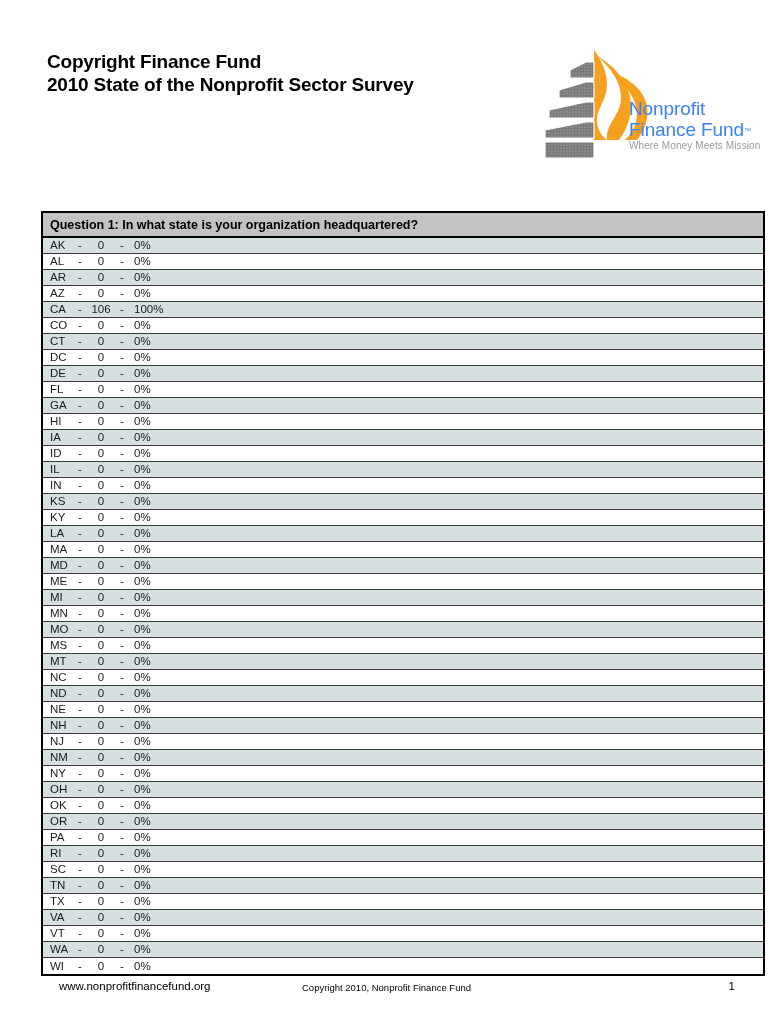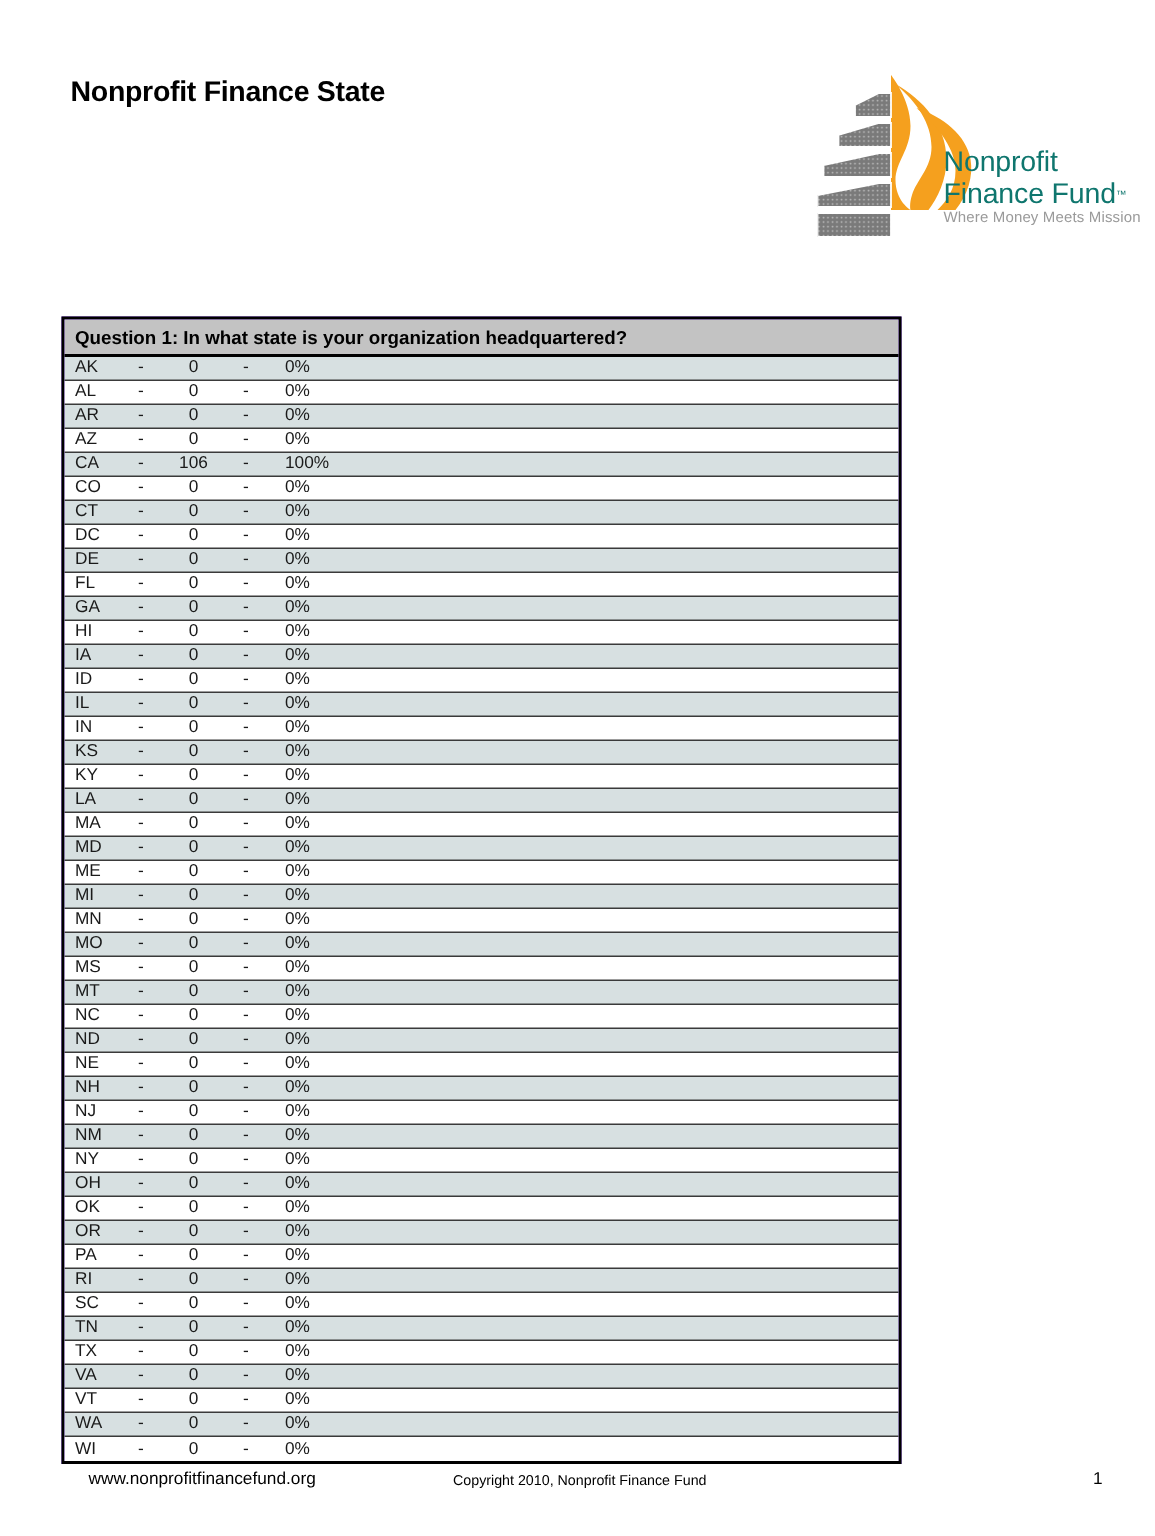--- a/index.html
+++ b/index.html
@@ -89,21 +89,21 @@
   .logo-text {
     position: absolute;
     left: 84px;
     top: 50px;
     width: 100px;
   }
 
   .logo-word {
     font-size: 19px;
     line-height: 21px;
-    color: #0f766e;
+    color: #3b82f6;
     font-weight: normal;
     letter-spacing: -0.1px;
     white-space: nowrap;
   }
 
   .logo-word .tm {
     font-size: 7px;
     vertical-align: 3px;
     letter-spacing: 0;
   }
@@ -116,23 +116,23 @@
     color: #9a9a9a;
     letter-spacing: 0.1px;
     white-space: nowrap;
   }
 
   
   .table-wrap {
     position: absolute;
     left: 41px;
     top: 211px;
-    width: 560px;
+    width: 724px;
     border: 2px solid #000000;
-    background: #6d28d9;
+    background: #5eead4;
   }
 
   .q-header {
     background: #c3c3c3;
     border-bottom: 2px solid #000000;
     height: 25px;
     line-height: 25px;
     padding-left: 7px;
     font-size: 12.5px;
     font-weight: bold;
@@ -149,21 +149,20 @@
     height: 16px;
     line-height: 15px;
     border-bottom: 1px solid #3a3a3a;
     font-size: 11.5px;
     color: #1a1a1a;
     padding-left: 7px;
     white-space: nowrap;
     overflow: hidden;
     display: flex;
     align-items: center;
-    gap: 14px;
   }
 
   .row:last-child {
     border-bottom: none;
   }
 
   .row.shade { background: #d7e0e1; }
   .row.plain { background: #ffffff; }
 
   .cell-state {
@@ -227,21 +226,22 @@
   }
 </style>
 </head>
 <body>
 
 <div class="page">
 
   <div class="header">
 
     <div class="title-block">
-      <div class="title-line1">Nonprofit Finance State</div>
+      <div class="title-line1">Copyright Finance Fund</div>
+      <div class="title-line2">2010 State of the Nonprofit Sector Survey</div>
     </div>
 
     <div class="logo">
       <div class="logo-mark">
         <svg width="105" height="122" viewBox="0 0 105 122" xmlns="http://www.w3.org/2000/svg">
           <defs>
             <pattern id="dots" width="3" height="3" patternUnits="userSpaceOnUse">
               <rect width="3" height="3" fill="#7A7A7A"></rect>
               <circle cx="1" cy="1" r="0.62" fill="#B9B9B9"></circle>
             </pattern>

